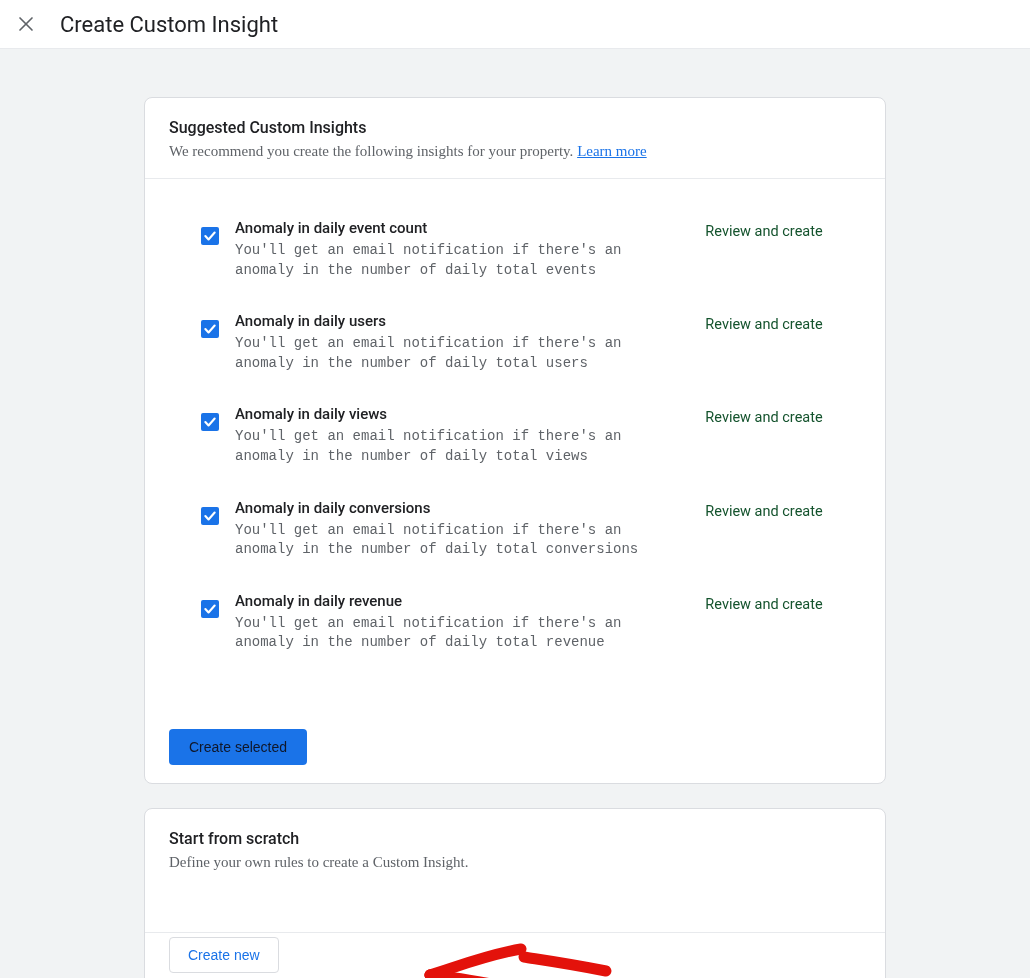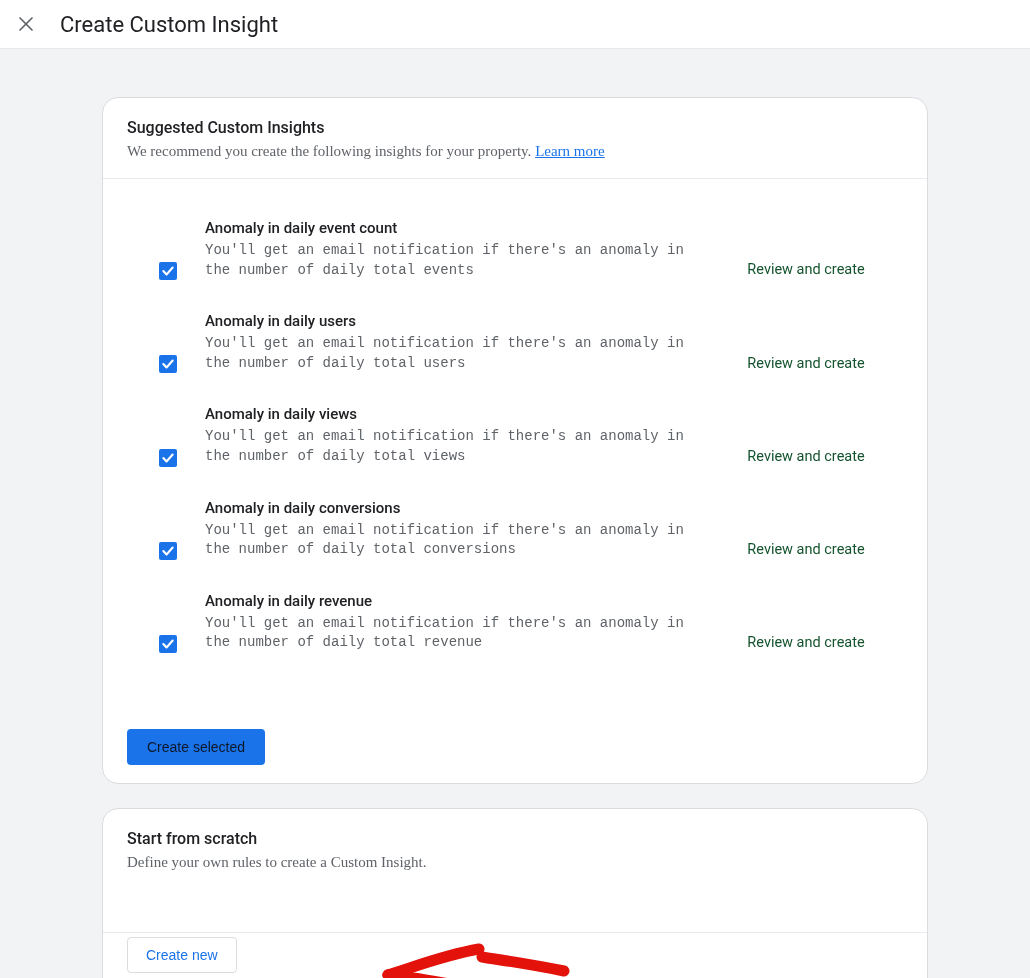--- a/index.html
+++ b/index.html
@@ -32,25 +32,25 @@
     color: #202124;
   }
   .content-area {
     background: #f1f3f4;
     padding: 48px 0 40px 0;
     min-height: calc(100% - 58px);
     border-top: 1px solid #e8eaed;
     position: relative;
   }
   .card {
-    width: 826px;
+    width: 742px;
     margin: 0 auto 24px auto;
     background: #fff;
     border: 1px solid #dadce0;
-    border-radius: 16px;
+    border-radius: 8px;
   }
   .card-header {
     padding: 20px 24px 18px 24px;
     border-bottom: 1px solid #e8eaed;
   }
   .card-header-title {
     font-size: 16px;
     font-weight: 500;
     color: #202124;
     margin-bottom: 6px;
@@ -63,23 +63,23 @@
   .learn-more {
     color: #1a73e8;
     text-decoration: underline;
     cursor: pointer;
   }
   .suggestion-list {
     padding: 0 0 20px 0;
   }
   .suggestion-row {
     display: flex;
-    align-items: flex-end;
+    align-items: flex-start;
     padding: 32px 56px 0 56px;
-    gap: 28px;
+    gap: 16px;
   }
   .suggestion-row:first-child { padding-top: 40px; }
   .cbwrap {
     flex: 0 0 18px;
     margin-top: 8px;
   }
   .cb {
     width: 18px; height: 18px;
     border-radius: 2px;
     background: #1a73e8;

